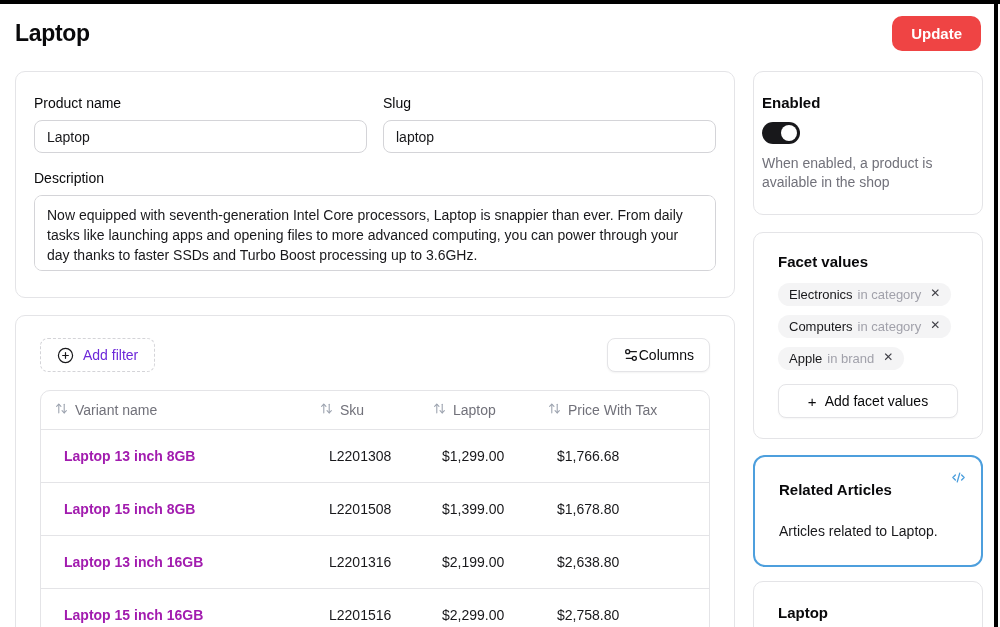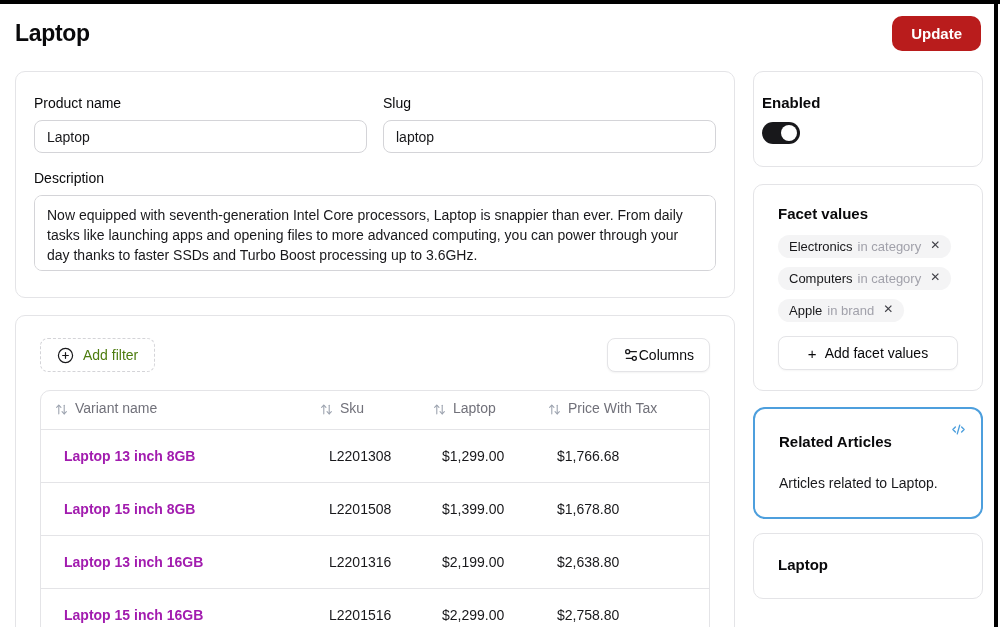--- a/index.html
+++ b/index.html
@@ -12,21 +12,21 @@
   }
   .window-border-top { position: absolute; top: 0; left: 0; right: 0; height: 4px; background: #000; z-index: 50; }
   .window-border-right { position: absolute; top: 0; right: 2px; width: 4px; height: 627px; background: #000; z-index: 50; }
 
   .page-header {
     display: flex; justify-content: space-between; align-items: center;
     padding: 16px 19px 0 15px;
   }
   .page-title { font-size: 23px; font-weight: 800; letter-spacing: -0.3px; color: #09090b; }
   .update-btn {
-    background: #b91c1c; color: #ffffff; border: none; border-radius: 10px;
+    background: #ef4444; color: #ffffff; border: none; border-radius: 10px;
     font-family: inherit; font-size: 15px; font-weight: 600;
     padding: 9px 19px; cursor: pointer;
   }
 
   .main { display: flex; gap: 18px; padding: 20px 17px 0 15px; align-items: flex-start; }
   .col-left { width: 720px; flex: none; }
   .col-right { width: 230px; flex: none; }
 
   .card {
     background: #fff; border: 1px solid #e4e4e7; border-radius: 10px;
@@ -47,37 +47,37 @@
     border: 1px solid #d4d4d8; border-radius: 8px;
     padding: 9px 12px; font-family: inherit; font-size: 14px; line-height: 20px; color: #18181b;
     outline: none;
   }
 
   .card-variants { margin-top: 17px; padding: 22px 24px 24px; }
   .toolbar { display: flex; justify-content: space-between; align-items: center; }
   .btn-dashed {
     display: inline-flex; align-items: center; gap: 9px;
     border: 1px dashed #d4d4d8; border-radius: 8px; background: #fff;
-    height: 34px; padding: 0 16px; font-family: inherit; font-size: 14px; color: #4d7c0f; cursor: pointer;
+    height: 34px; padding: 0 16px; font-family: inherit; font-size: 14px; color: #6d28d9; cursor: pointer;
   }
   .btn-outline {
     display: inline-flex; align-items: center; 
     border: 1px solid #e4e4e7; border-radius: 8px; background: #fff;
     box-shadow: 0 1px 2px rgba(0,0,0,0.05);
     height: 34px; padding: 0 15px; font-family: inherit; font-size: 14px; color: #09090b; cursor: pointer;
   }
 
   .table-wrap { margin-top: 18px; border: 1px solid #e4e4e7; border-radius: 10px; overflow: hidden; }
   table { width: 100%; border-collapse: collapse; table-layout: fixed; }
   col.c1 { width: 265px; } col.c2 { width: 113px; } col.c3 { width: 115px; } col.c4 { width: auto; }
   th {
     height: 38px; text-align: left; font-weight: 400; font-size: 14px; color: #71717a;
     border-bottom: 1px solid #e4e4e7; padding-left: 14px; white-space: nowrap;
   }
-  .th-inner { display: inline-flex; align-items: flex-end; gap: 7px; cursor: pointer; }
+  .th-inner { display: inline-flex; align-items: flex-start; gap: 7px; cursor: pointer; }
   td {
     height: 53px; font-size: 14px; color: #18181b; padding-left: 23px;
     border-bottom: 1px solid #e4e4e7; white-space: nowrap;
   }
   td.variant { font-weight: 600; color: #a21caf; }
 
   .side-card { padding: 22px 8px; }
   .side-title { font-size: 15px; font-weight: 600; color: #09090b; line-height: 18px; }
   .toggle {
     margin-top: 10px; width: 38px; height: 22px; border-radius: 11px;
@@ -261,20 +261,21 @@
     </section>
   </div>
 
   <div class="col-right">
 
     <section class="card side-card">
       <div class="side-title">Enabled</div>
       <button class="toggle" aria-checked="true" role="switch">
         <span class="toggle-knob"></span>
       </button>
+      <div class="help-text">When enabled, a product is available in the shop</div>
     </section>
 
     <section class="card card-facets">
       <div class="side-title">Facet values</div>
       <div class="chips">
         <span class="chip">
           <span class="chip-value">Electronics</span>
           <span class="chip-qualifier">in category</span>
           <button class="chip-remove">✕</button>
         </span>

